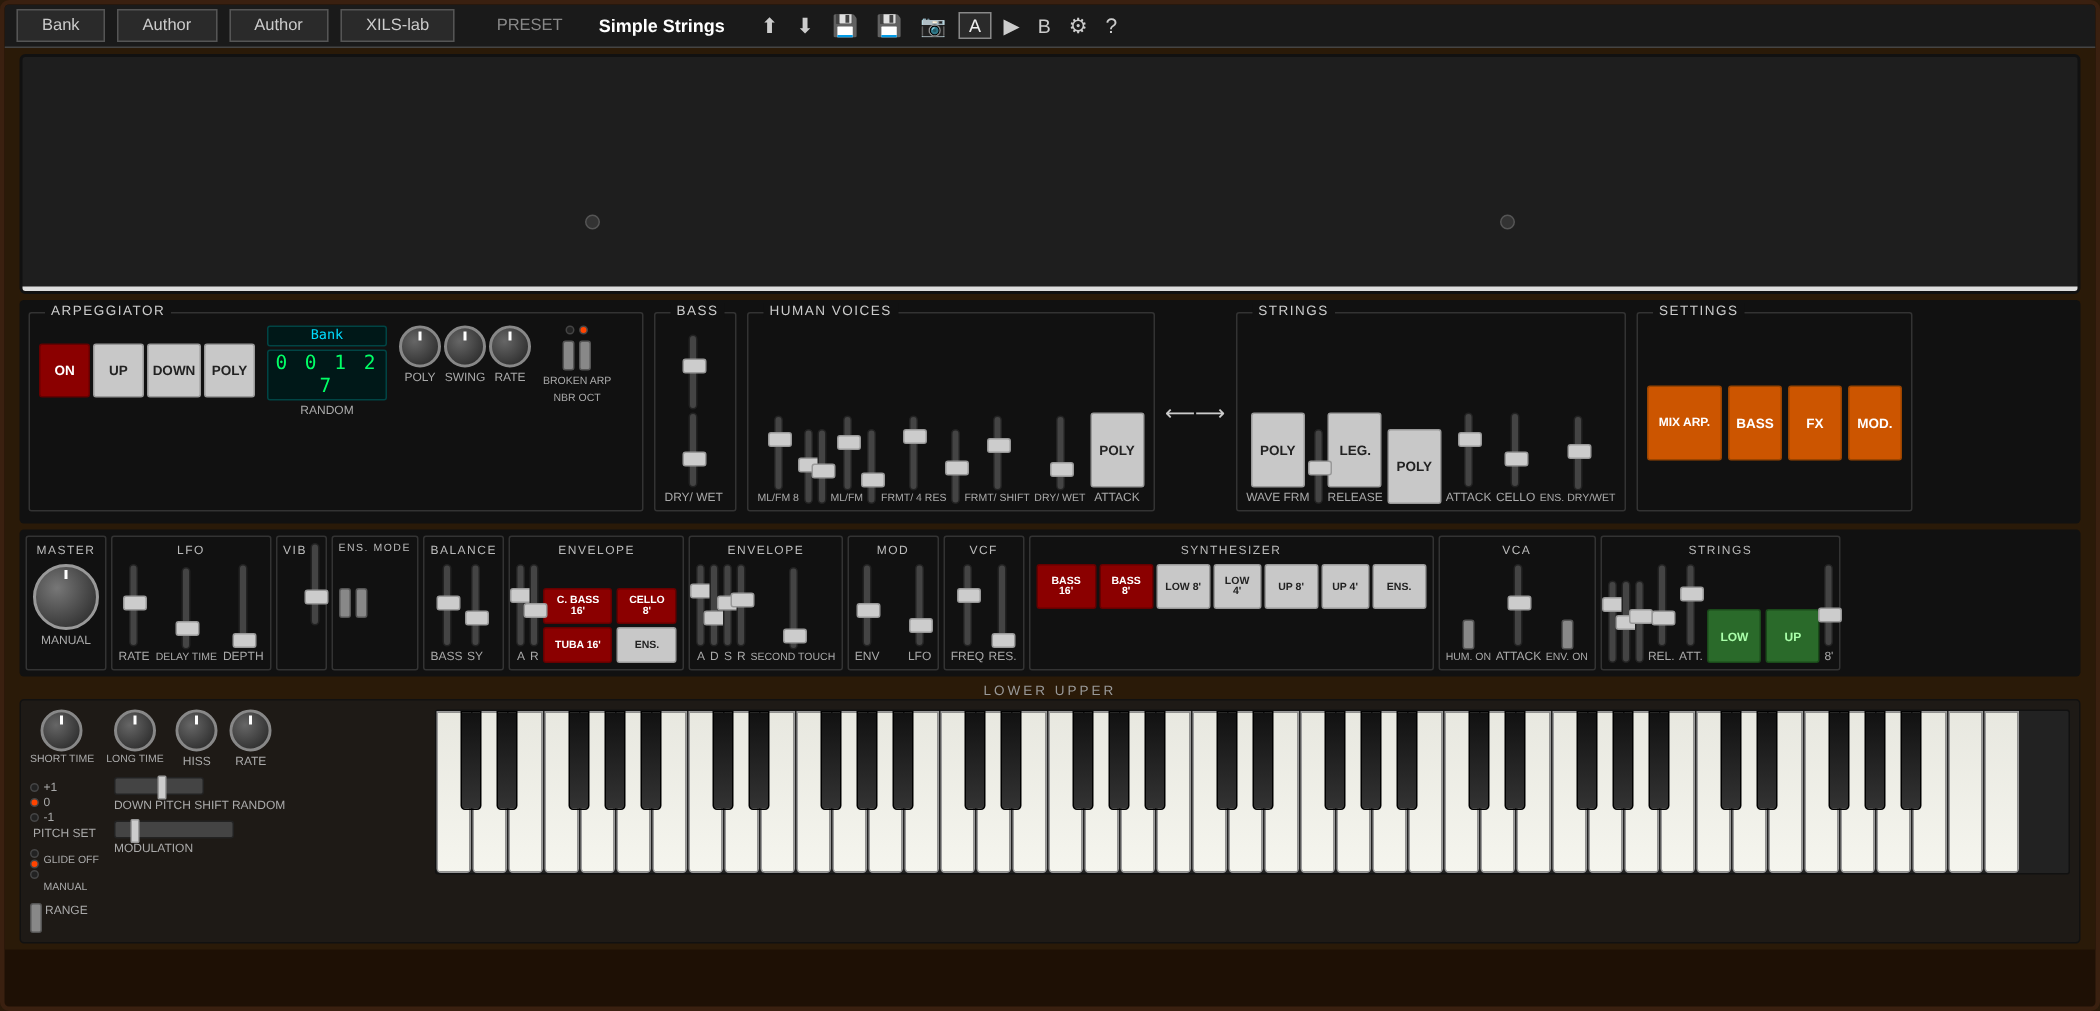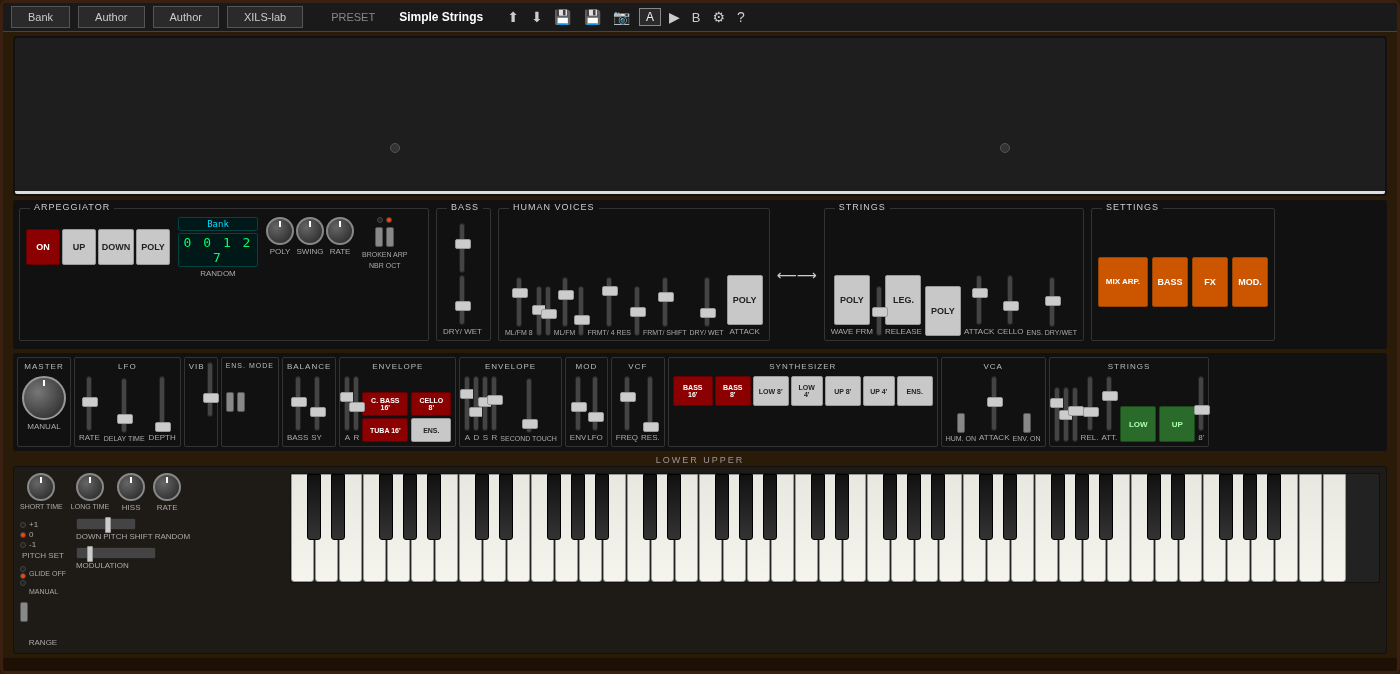--- a/index.html
+++ b/index.html
@@ -694,21 +694,21 @@
             <div class="fader-track" style="height:55px;">
                 <div class="fader-thumb" style="top:40px;"></div>
               </div>
             <div class="ctrl-label" style="font-size:7px;">SECOND TOUCH</div>
           </div>
         </div>
       </div>
 
       <div style="padding:4px;border:1px solid #333;border-radius:2px;display:flex;flex-direction:column;gap:2px;">
         <div class="section-title">MOD</div>
-        <div style="display:flex;gap:1px;align-items:center;">
+        <div style="display:flex;gap:19px;align-items:center;">
           <div class="ctrl-group">
             <div class="fader-track" style="height:55px;">
                 <div class="fader-thumb" style="top:25px;"></div>
               </div>
             <div class="ctrl-label">ENV</div>
           </div>
           <div class="ctrl-group">
             <div class="fader-track" style="height:55px;">
                 <div class="fader-thumb" style="top:35px;"></div>
               </div>
@@ -884,21 +884,21 @@
                   <div class="pitch-dot">
                       <div class="small-led"></div>
                     </div>
                 </div>
               </div>
               <div style="font-size:7px;color:#aaa;display:flex;flex-direction:column;justify-content:space-around;height:36px;">
                 <span>GLIDE OFF</span>
                 <span>MANUAL</span>
               </div>
             </div>
-            <div style="display:flex;gap:16px;flex-direction:column;">
+            <div style="display:flex;gap:2px;">
               <div class="toggle-switch"></div>
               <div class="ctrl-label">RANGE</div>
             </div>
           </div>
 
           <div style="display:flex;flex-direction:column;gap:2px;align-items:flex-start;">
             <div style="display:flex;gap:4px;">
               <div style="background:#444;border-radius:2px;padding:1px 3px;width:60px;height:12px;position:relative;border:1px solid #222;">
                 <div style="position:absolute;left:28px;top:-2px;width:6px;height:16px;background:#ccc;border-radius:1px;border:1px solid #999;cursor:pointer;"></div>
               </div>

